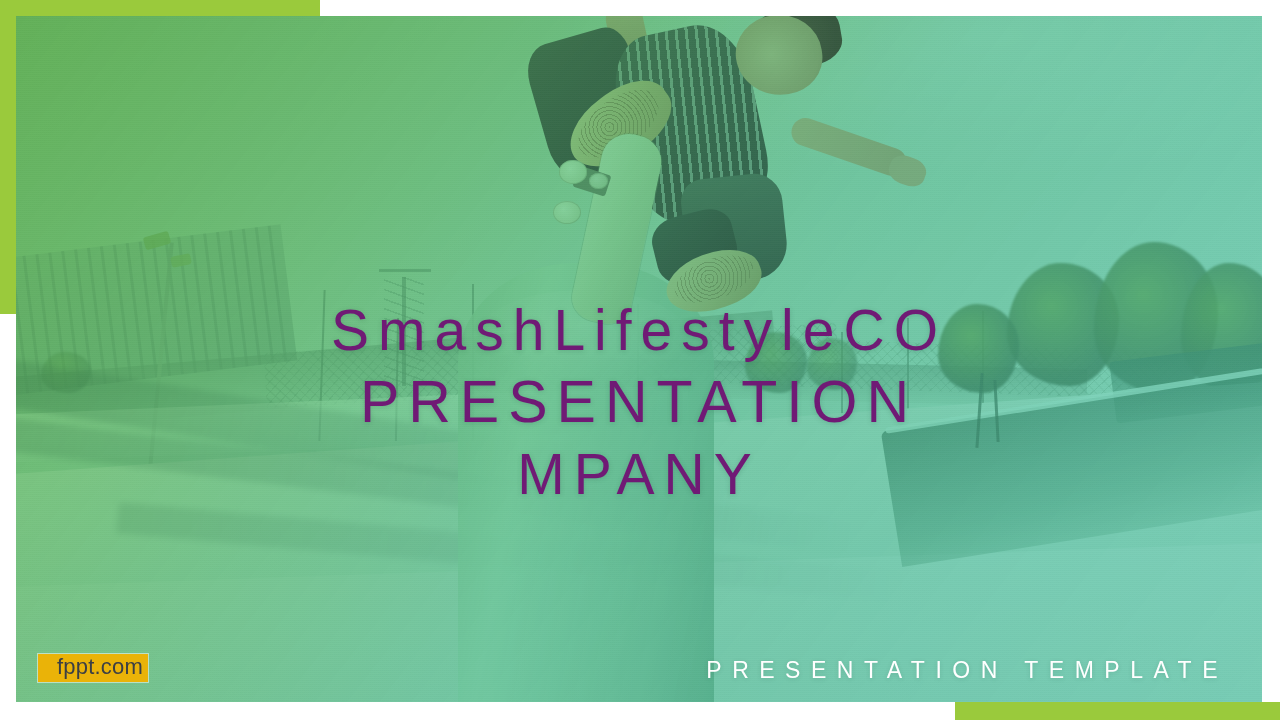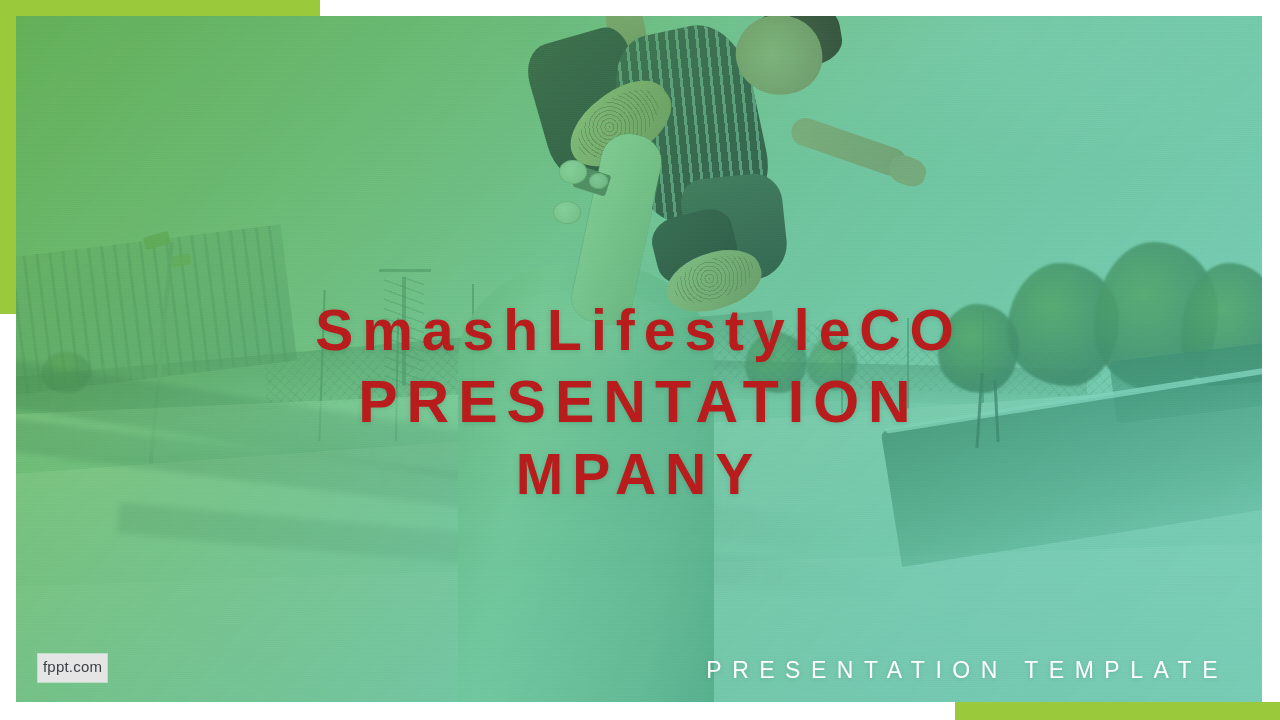--- a/index.html
+++ b/index.html
@@ -427,22 +427,22 @@
 
   
   .title-block {
     position:absolute;
     left:0; right:0;
     top:278px;
     text-align:center;
     z-index:6;
   }
   .title-line {
-    color:#b91c1c;
-    font-weight:bold;
+    color:#701a75;
+    font-weight:normal;
     font-size:58px;
     line-height:72px;
     letter-spacing:7px;
     text-shadow:0 1px 5px rgba(40,90,70,.22);
     white-space:nowrap;
   }
   .title-line.l1 { letter-spacing:9px; font-size:57px; }
   .title-line.l2 { letter-spacing:9px; font-size:57px; }
   .title-line.l3 { letter-spacing:9px; font-size:59px; }
 
@@ -458,25 +458,25 @@
     text-shadow:0 1px 4px rgba(40,90,70,.18);
     white-space:nowrap;
     margin-left:28px;
   }
 
   
   .watermark {
     position:absolute;
     left:22px; bottom:20px;
     z-index:7;
-    background:#e5e5e5;
+    background:#eab308;
     color:#3b3f45;
-    font-size:15px;
+    font-size:22px;
     line-height:26px;
-    padding:0 5px 2px 5px;
+    padding:0 5px 2px 19px;
     letter-spacing:.2px;
     box-shadow:0 0 0 1px rgba(255,255,255,.5);
   }
 </style>
 </head>
 <body>
 
 <div class="slide">
 
   <div class="accent-top-left"></div>

